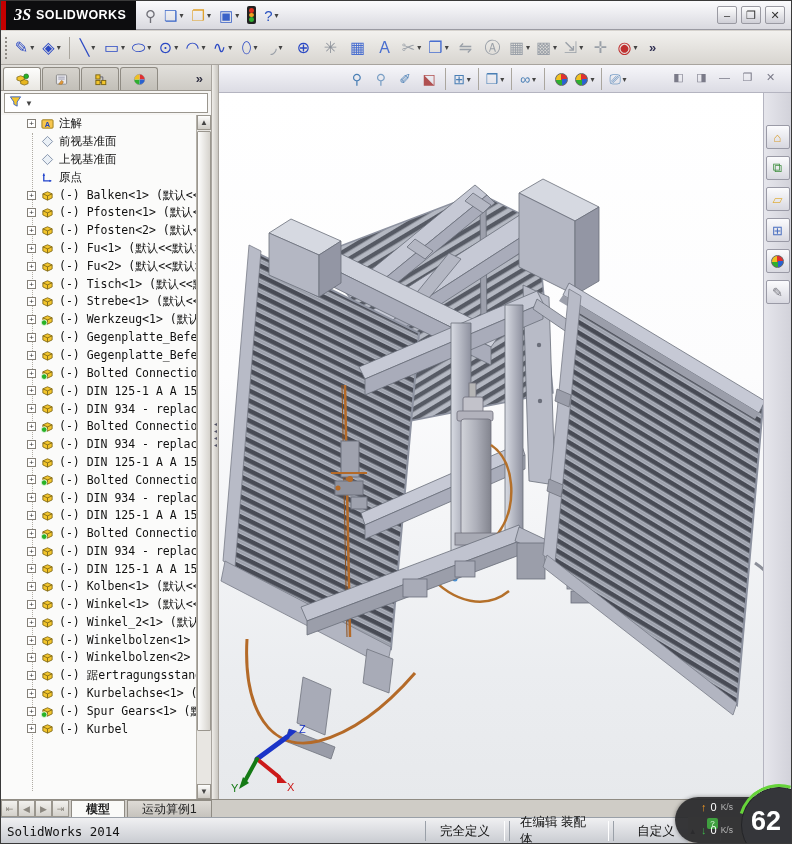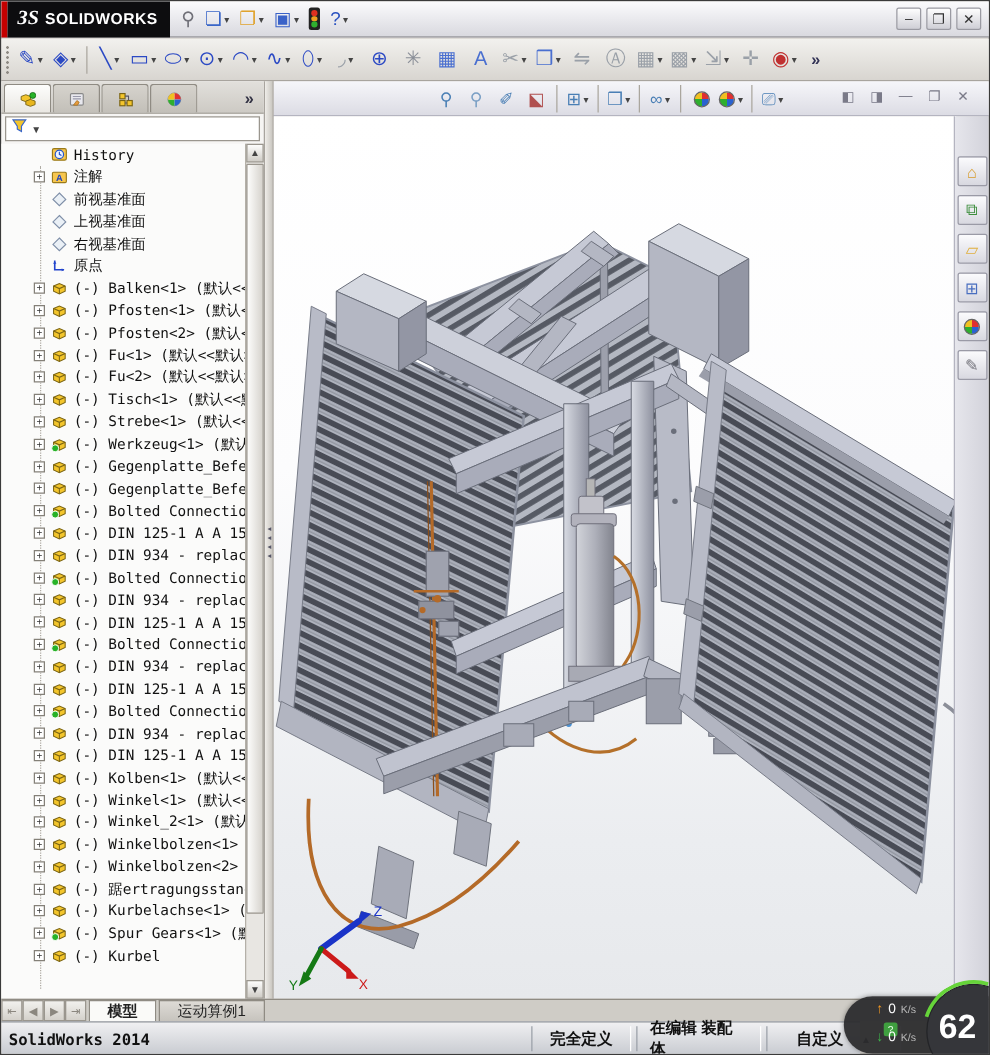--- a/index.html
+++ b/index.html
@@ -77,21 +77,21 @@
     background:linear-gradient(#fbfbfd,#d8d8e0);display:flex;align-items:center;justify-content:center;}
   .tp-btn .g{font-size:13px;}
   
   .bottom-tabs{position:absolute;left:0;top:798px;width:792px;height:18px;background:#cfccc6;border-top:1px solid #8f8b83;display:flex;align-items:stretch;}
   .navbtn{width:17px;border:1px solid #9a968e;background:linear-gradient(#f2f1ee,#d4d1cb);color:#8b877f;font-size:9px;display:flex;align-items:center;justify-content:center;}
   .btab{padding:0 14px;font-size:12px;display:flex;align-items:center;border:1px solid #8f8b83;border-bottom:none;margin-left:2px;color:#222;}
   .btab.active{background:#fafaf8;font-weight:bold;}
   .btab.idle{background:linear-gradient(#dedbd6,#c6c3bd);}
   
   .statusbar{position:absolute;left:0;top:816px;width:687px;height:28px;
-    background:linear-gradient(#f0f0f2,#c6c9cf);border-top:1px solid #9aa0a8;font-size:12.5px;color:#111;font-weight:bold;}
+    background:linear-gradient(#f0f0f2,#c6c9cf);border-top:1px solid #9aa0a8;font-size:12.5px;color:#111;}
   .sb-app{position:absolute;left:6px;top:6px;font-family:"DejaVu Sans Mono","Liberation Mono",monospace;}
   .sb-seg{position:absolute;top:3px;height:20px;display:flex;align-items:center;justify-content:center;
     border-left:1px solid #9aa0a8;border-right:1px solid #fff;padding:0 10px;}
   .sb-caret{font-size:8px;color:#333;margin-left:14px;}
   
   .net-overlay{position:absolute;right:0;bottom:0;width:116px;height:54px;z-index:60;}
   .net-pill{position:absolute;left:0;top:8px;width:116px;height:46px;background:rgba(42,43,45,.94);border-radius:23px 0 0 23px;box-shadow:0 0 4px rgba(0,0,0,.4);}
   .net-ball{position:absolute;right:-26px;top:-2px;width:76px;height:76px;border-radius:50%;background:#35363a;border:1px solid #232427;}
   .net-ball::before{content:"";position:absolute;inset:-4px;border-radius:50%;border:3px solid transparent;border-top-color:#66d43a;transform:rotate(-28deg);}
   .net-pct{position:absolute;left:9px;top:18px;color:#fff;font-size:27px;font-weight:bold;font-family:"Liberation Sans",sans-serif;}
@@ -277,31 +277,20 @@
       </div>
     <div class="filter-row">
       <span id="funnel"><svg viewBox="0 0 14 14" width="13" height="13">
             <path d="M1.5 2h11L8.8 7.5V12l-3.6-2V7.5z" fill="#f3c52c" stroke="#3a66c8"></path>
           </svg></span>
       <span class="filter-caret">▼</span>
     </div>
     <div class="tree" id="tree">
       <div class="guide"></div>
         <div class="trow">
-          <span class="expspacer"></span>
-          <span class="ticon">
-            <svg viewBox="0 0 14 14" width="13" height="13">
-              <rect x="1" y="2" width="12" height="10" rx="1.5" fill="#f7c64e" stroke="#9a7a18"></rect>
-              <circle cx="7" cy="7" r="3.6" fill="#eef4ff" stroke="#2255cc"></circle>
-              <path d="M7 4.8V7l1.8 1" stroke="#2255cc" fill="none"></path>
-            </svg>
-          </span>
-          <span class="tlabel">History</span>
-        </div>
-        <div class="trow">
           <span class="expbox">+</span>
           <span class="ticon">
             <svg viewBox="0 0 14 14" width="13" height="13">
               <rect x="1" y="3" width="12" height="9" rx="1" fill="#f7c64e" stroke="#9a7a18"></rect>
               <text x="7" y="10.6" font-size="8" text-anchor="middle" fill="#2244bb" font-weight="bold" font-family="Liberation Sans,sans-serif">A</text>
             </svg>
           </span>
           <span class="tlabel">注解</span>
         </div>
         <div class="trow">
@@ -314,29 +303,20 @@
           <span class="tlabel">前视基准面</span>
         </div>
         <div class="trow">
           <span class="expspacer"></span>
           <span class="ticon">
             <svg viewBox="0 0 14 14" width="13" height="13">
               <path d="M7 1.5 12.5 7 7 12.5 1.5 7z" fill="#e4ecf4" fill-opacity="0.75" stroke="#7f8fa8"></path>
             </svg>
           </span>
           <span class="tlabel">上视基准面</span>
-        </div>
-        <div class="trow">
-          <span class="expspacer"></span>
-          <span class="ticon">
-            <svg viewBox="0 0 14 14" width="13" height="13">
-              <path d="M7 1.5 12.5 7 7 12.5 1.5 7z" fill="#e4ecf4" fill-opacity="0.75" stroke="#7f8fa8"></path>
-            </svg>
-          </span>
-          <span class="tlabel">右视基准面</span>
         </div>
         <div class="trow">
           <span class="expspacer"></span>
           <span class="ticon">
             <svg viewBox="0 0 14 14" width="13" height="13">
               <path d="M3 2.6v8h8" fill="none" stroke="#2244cc" stroke-width="1.4"></path>
               <path d="M3 3 1.6 5.4h2.8z" fill="#2244cc"></path>
               <path d="M11.4 10.6 9 9.4v2.4z" fill="#2244cc"></path>
             </svg>
           </span>

